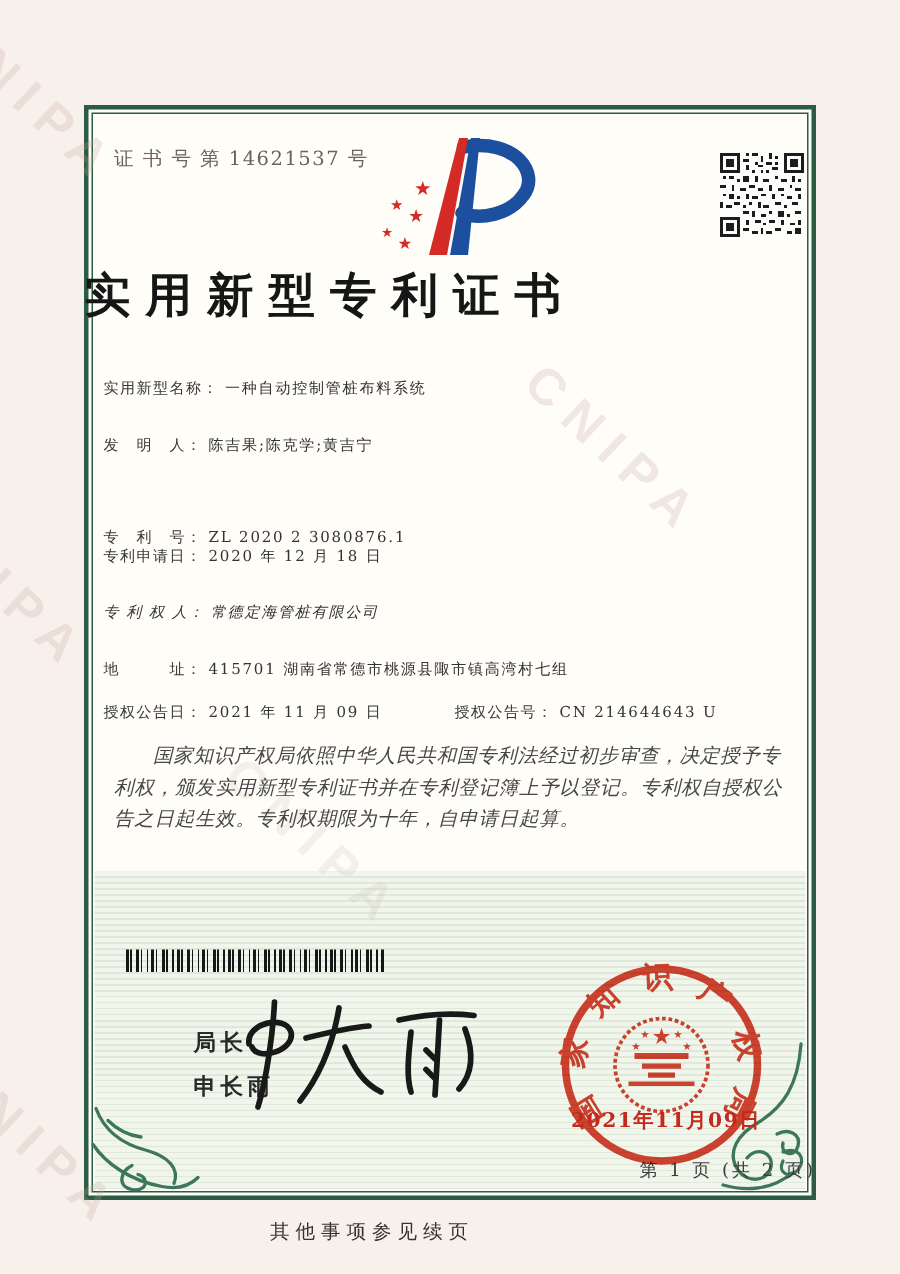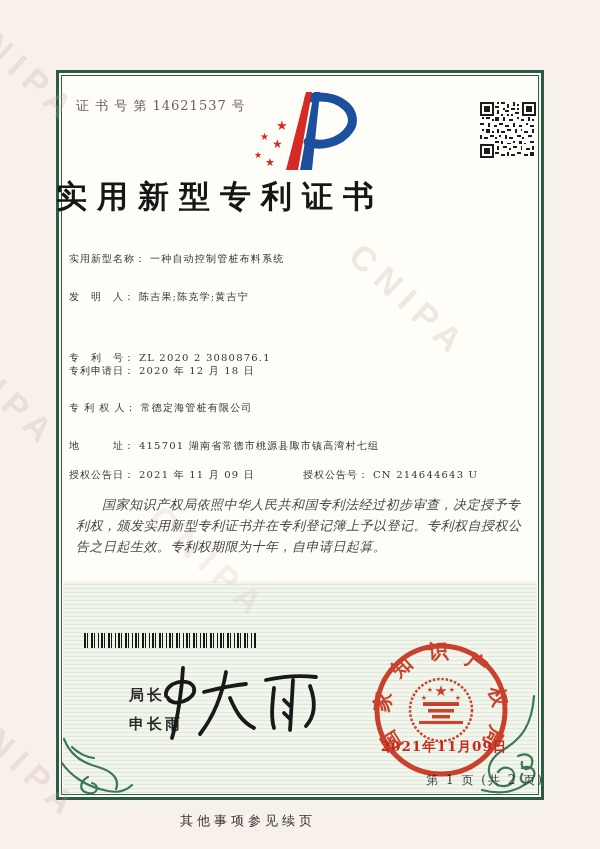--- a/index.html
+++ b/index.html
@@ -156,21 +156,21 @@
 </div>
 <div class="field-row" style="top:290px;">
   <span class="field-label">发　明　人：</span><span class="field-value">陈吉果;陈克学;黄吉宁</span>
 </div>
 <div class="field-row" style="top:327px;margin-top:24px;">
   <span class="field-label">专　利　号：</span><span class="field-value">ZL 2020 2 3080876.1</span>
 </div>
 <div class="field-row" style="top:364px;">
   <span class="field-label">专利申请日：</span><span class="field-value">2020 年 12 月 18 日</span>
 </div>
-<div class="field-row" style="top:401px;">
+<div class="field-row" style="top:401px;font-style:italic;">
   <span class="field-label">专 利 权 人：</span><span class="field-value">常德定海管桩有限公司</span>
 </div>
 <div class="field-row" style="top:439px;">
   <span class="field-label">地　　　址：</span><span class="field-value">415701 湖南省常德市桃源县陬市镇高湾村七组</span>
 </div>
 <div class="field-row" style="top:468px;">
   <span class="field-label">授权公告日：</span><span class="field-value">2021 年 11 月 09 日</span>
   <span class="grant-no-group">
     <span class="field-label">授权公告号：</span><span class="field-value">CN 214644643 U</span>
   </span>

